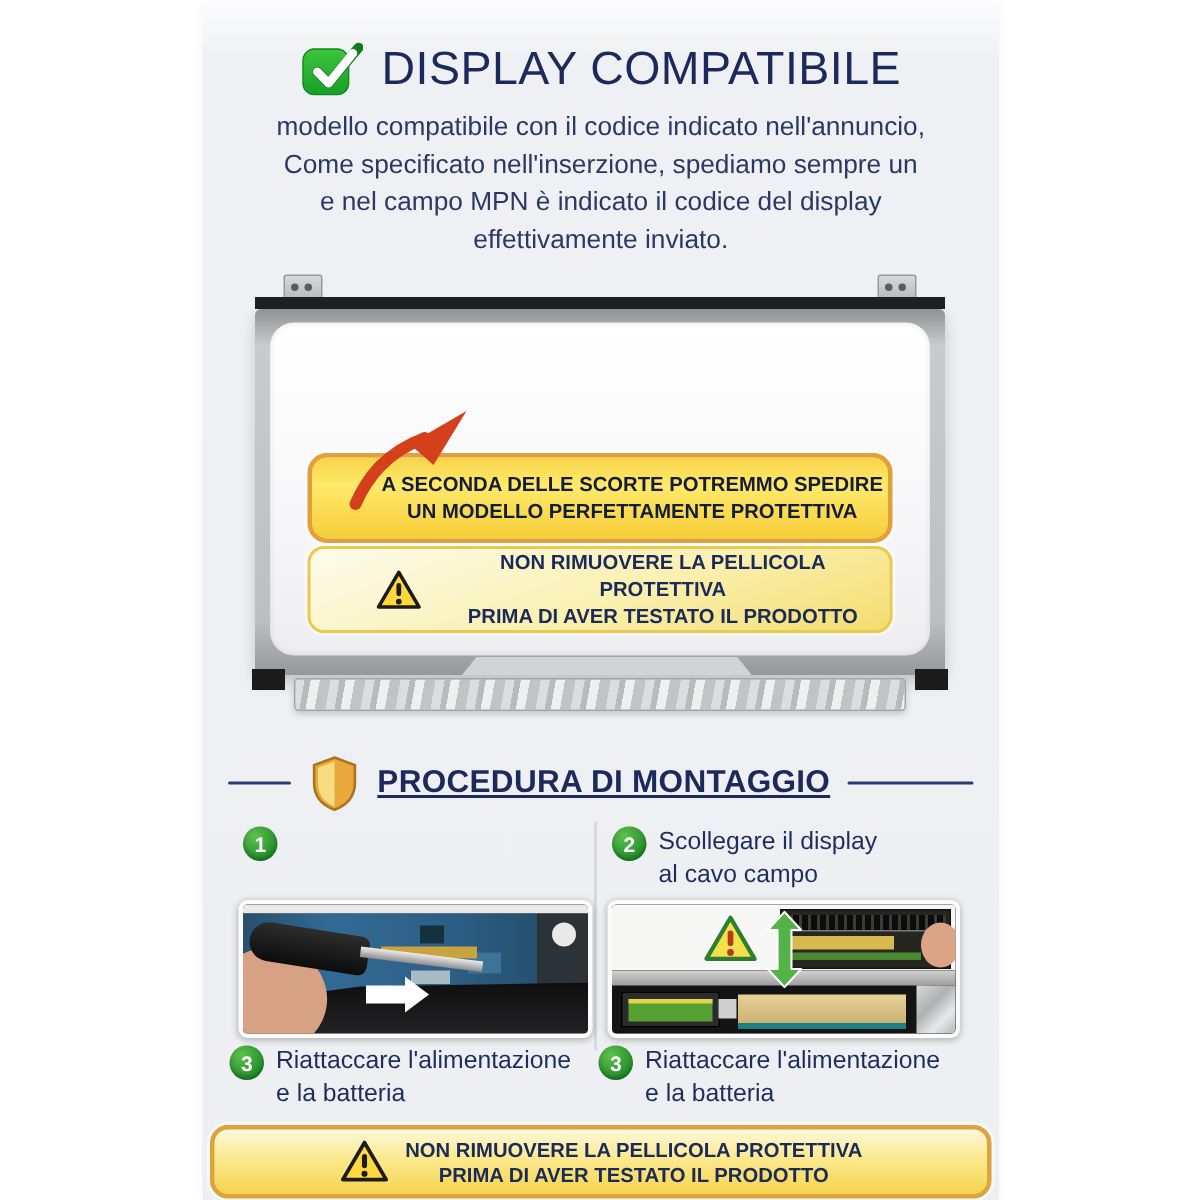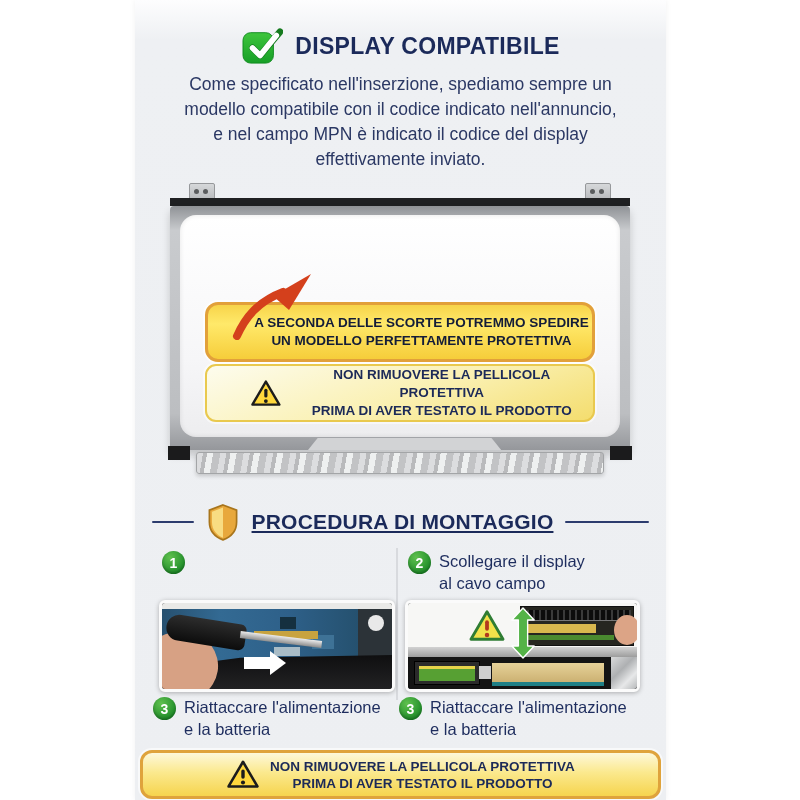--- a/index.html
+++ b/index.html
@@ -3,21 +3,21 @@
 <meta charset="utf-8">
 <style>
   html,body{margin:0;padding:0;background:#ffffff;}
   .canvas{position:relative;width:800px;height:800px;background:#ffffff;overflow:hidden;
           font-family:"Liberation Sans", sans-serif;}
   .strip{position:absolute;left:135px;top:0;width:531px;height:800px;
          background:linear-gradient(180deg,#fdfdfe 0%,#eef0f3 5%,#edeff2 100%);
          box-shadow:0 0 6px rgba(0,0,0,0.06);}
   
   .header-row{position:absolute;top:27px;left:0;width:100%;display:flex;align-items:center;justify-content:center;gap:12px;}
-  .header-title{font-size:23px;font-weight:bold;color:#1b2a5a;letter-spacing:0.3px;}
+  .header-title{font-size:31px;font-weight:normal;color:#1b2a5a;letter-spacing:0.3px;}
   
   .intro{position:absolute;top:72px;left:0;width:100%;text-align:center;color:#2b3864;font-size:17.5px;line-height:25px;}
   
   .laptop{position:absolute;left:33px;top:182px;width:464px;height:292px;}
   .bracket{position:absolute;top:1px;width:24px;height:16px;background:linear-gradient(180deg,#d6d8da,#b7b9bc);
            border:1px solid #96989b;border-radius:2px;}
   .bracket .hole{position:absolute;top:5px;width:5px;height:5px;border-radius:50%;background:#5a5c5e;}
   .bracket .hole.h1{left:4px;} .bracket .hole.h2{left:13px;}
   .top-rail{position:absolute;left:2px;right:2px;top:16px;height:8px;background:#1f2022;}
   .panel-body{position:absolute;left:2px;right:2px;top:24px;height:244px;border-radius:4px;
@@ -122,22 +122,22 @@
           </linearGradient>
         </defs>
         <rect x="2" y="6" width="32" height="32" rx="8" fill="url(#gck)" stroke="#0f8a1e" stroke-width="1"></rect>
         <path d="M12 22 L20 30 L41 5" fill="none" stroke="#157a1e" stroke-width="7" stroke-linecap="round" stroke-linejoin="round"></path>
         <path d="M12 22 L20 30 L37 9" fill="none" stroke="#ffffff" stroke-width="6" stroke-linecap="round" stroke-linejoin="round"></path>
       </svg>
       <div class="header-title">DISPLAY COMPATIBILE</div>
     </div>
 
     <div class="intro">
+      <div>modello compatibile con il codice indicato nell'annuncio,</div>
       <div>Come specificato nell'inserzione, spediamo sempre un</div>
-      <div>modello compatibile con il codice indicato nell'annuncio,</div>
       <div>e nel campo MPN è indicato il codice del display</div>
       <div>effettivamente inviato.</div>
     </div>
 
     <div class="laptop">
       <div class="bracket" style="left:21px;">
         <span class="hole h1"></span>
         <span class="hole h2"></span>
       </div>
       <div class="bracket" style="right:21px;">

